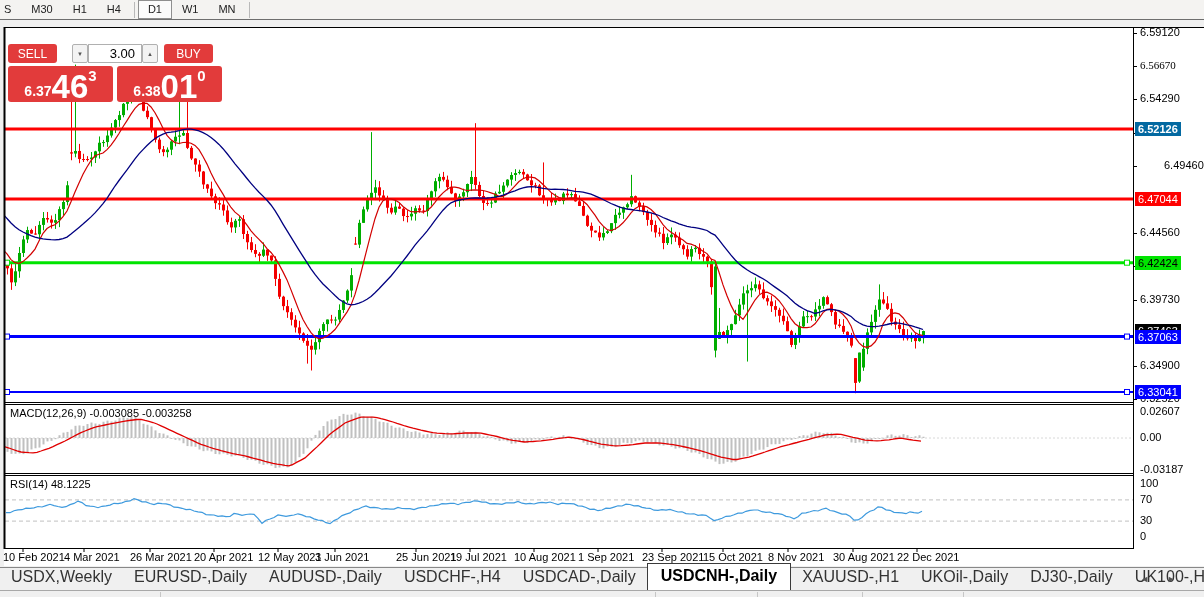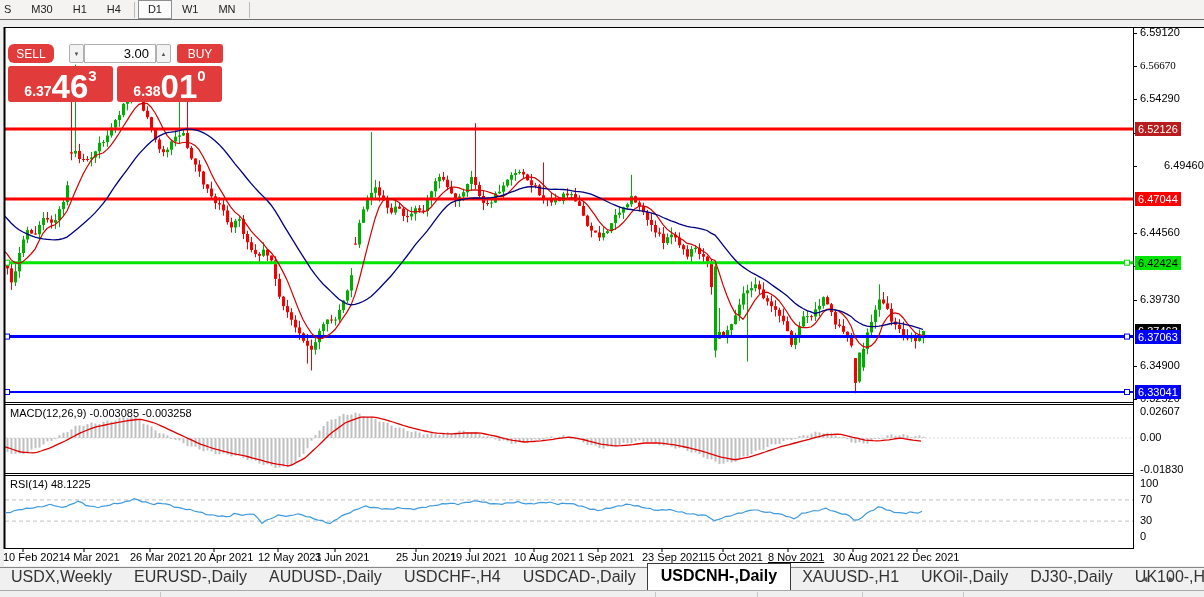--- a/index.html
+++ b/index.html
@@ -22,24 +22,24 @@
 
   #chart-title { position:absolute; left:9px; top:4px; font-size:12px; font-weight:bold;
     color:#000; z-index:5; letter-spacing:0; }
   #chart-title .arrow { font-size:9px; margin-right:6px; position:relative; top:-1px; }
 
   
   #trade-panel { position:absolute; left:8px; top:17px; width:215px; z-index:6; }
   .tp-row1 { display:flex; height:19px; margin-bottom:3px; }
   .tp-sell,.tp-buy { width:49px; background:#e23b3b; color:#fff; border:none; font-size:12px;
     border-radius:3px; cursor:pointer; font-family:inherit; }
-  .tp-sell { margin-right:15px;border-radius:6px; } .tp-buy { margin-left:6px; }
+  .tp-sell { margin-right:15px; } .tp-buy { margin-left:6px; }
   .tp-spin { width:16px; background:#f3f3f3; border:1px solid #b0b0b0; color:#555;
     font-size:6px; cursor:pointer; border-radius:2px; }
-  .tp-vol { width:72px; border:1px solid #b0b0b0; font-size:13px; text-align:right;
+  .tp-vol { width:54px; border:1px solid #b0b0b0; font-size:13px; text-align:right;
     padding-right:6px; font-family:inherit; color:#000; }
   .tp-row2 { display:flex; }
   .tp-price { width:105px; height:36px; background:#e23b3b; border-radius:3px; color:#fff;
     display:flex; align-items:flex-end; justify-content:center; cursor:pointer; overflow:hidden; }
   .tp-price-sell { margin-right:4px; }
   .tp-small { font-size:14px; font-weight:bold; margin-bottom:3px; }
   .tp-big { font-size:33px; font-weight:bold; line-height:33px; margin-bottom:-1px; }
   .tp-sup { font-size:15px; font-weight:bold; align-self:flex-start; margin-top:1px; }
 
   
@@ -874,47 +874,47 @@
         <div class="ax-mark" style="top: 206.259px;"></div>
         <div class="ax-tick" style="top: 232.056px;">6.42180</div>
         <div class="ax-mark" style="top: 239.056px;"></div>
         <div class="ax-tick" style="top: 265.817px;">6.39730</div>
         <div class="ax-mark" style="top: 272.817px;"></div>
         <div class="ax-tick" style="top: 332.374px;">6.34900</div>
         <div class="ax-mark" style="top: 339.374px;"></div>
         <div class="ax-tick" style="top: 365.171px;">6.32520</div>
         <div class="ax-mark" style="top: 372.171px;"></div>
         <div class="ax-box" style="top: 297.056px; background: rgb(0, 0, 0); color: rgb(255, 255, 255); z-index: 2;">6.37463</div>
-        <div class="ax-box" style="top: 95px; background: #b91c1c; color: rgb(255, 255, 255); z-index: 3;">6.52126</div>
+        <div class="ax-box" style="top: 95px; background: #0369a1; color: rgb(255, 255, 255); z-index: 3; font-weight: bold;">6.52126</div>
         <div class="ax-box" style="top: 165.03px; background: rgb(255, 0, 0); color: rgb(255, 255, 255); z-index: 3;">6.47044</div>
         <div class="ax-box" style="top: 228.694px; background: rgb(0, 228, 0); color: rgb(0, 0, 0); z-index: 3;">6.42424</div>
         <div class="ax-box" style="top: 302.568px; background: rgb(0, 0, 255); color: rgb(255, 255, 255); z-index: 3;">6.37063</div>
         <div class="ax-box" style="top: 357.991px; background: rgb(0, 0, 255); color: rgb(255, 255, 255); z-index: 3;">6.33041</div>
         <div class="ax-tick" style="top: 378.008px;">0.02607</div>
         <div class="ax-tick" style="top: 404px;">0.00</div>
-        <div class="ax-tick" style="top: 435.774px;">-0.01830</div>
+        <div class="ax-tick" style="top: 435.774px;">-0.03187</div>
         <div class="ax-tick" style="top: 450px;">100</div>
         <div class="ax-tick" style="top: 465.9px;">70</div>
         <div class="ax-tick" style="top: 487.1px;">30</div>
         <div class="ax-tick" style="top: 503px;">0</div>
       </div>
     <div id="date-axis">
         <div class="date-label" style="left: 3px;">10 Feb 2021</div>
         <div class="date-label" style="left: 64px;">4 Mar 2021</div>
         <div class="date-label" style="left: 130px;">26 Mar 2021</div>
         <div class="date-label" style="left: 194px;">20 Apr 2021</div>
         <div class="date-label" style="left: 258px;">12 May 2021</div>
         <div class="date-label" style="left: 315px;">3 Jun 2021</div>
         <div class="date-label" style="left: 396px;">25 Jun 2021</div>
         <div class="date-label" style="left: 450px;">19 Jul 2021</div>
         <div class="date-label" style="left: 514px;">10 Aug 2021</div>
         <div class="date-label" style="left: 578px;">1 Sep 2021</div>
         <div class="date-label" style="left: 642px;">23 Sep 2021</div>
         <div class="date-label" style="left: 703px;">15 Oct 2021</div>
-        <div class="date-label" style="left: 768px; text-decoration: underline;">8 Nov 2021</div>
+        <div class="date-label" style="left: 768px;">8 Nov 2021</div>
         <div class="date-label" style="left: 833px;">30 Aug 2021</div>
         <div class="date-label" style="left: 897px;">22 Dec 2021</div>
       </div>
   <div class="pane-label" style="left: 10px; top: 380px;">MACD(12,26,9) -0.003085 -0.003258</div>
       <div class="pane-label" style="left: 10px; top: 451px;">RSI(14) 48.1225</div>
     </div>
 
   <div id="tab-bar">
       <div class="tab">USDX,Weekly</div>
       <div class="tab-sep"></div>

